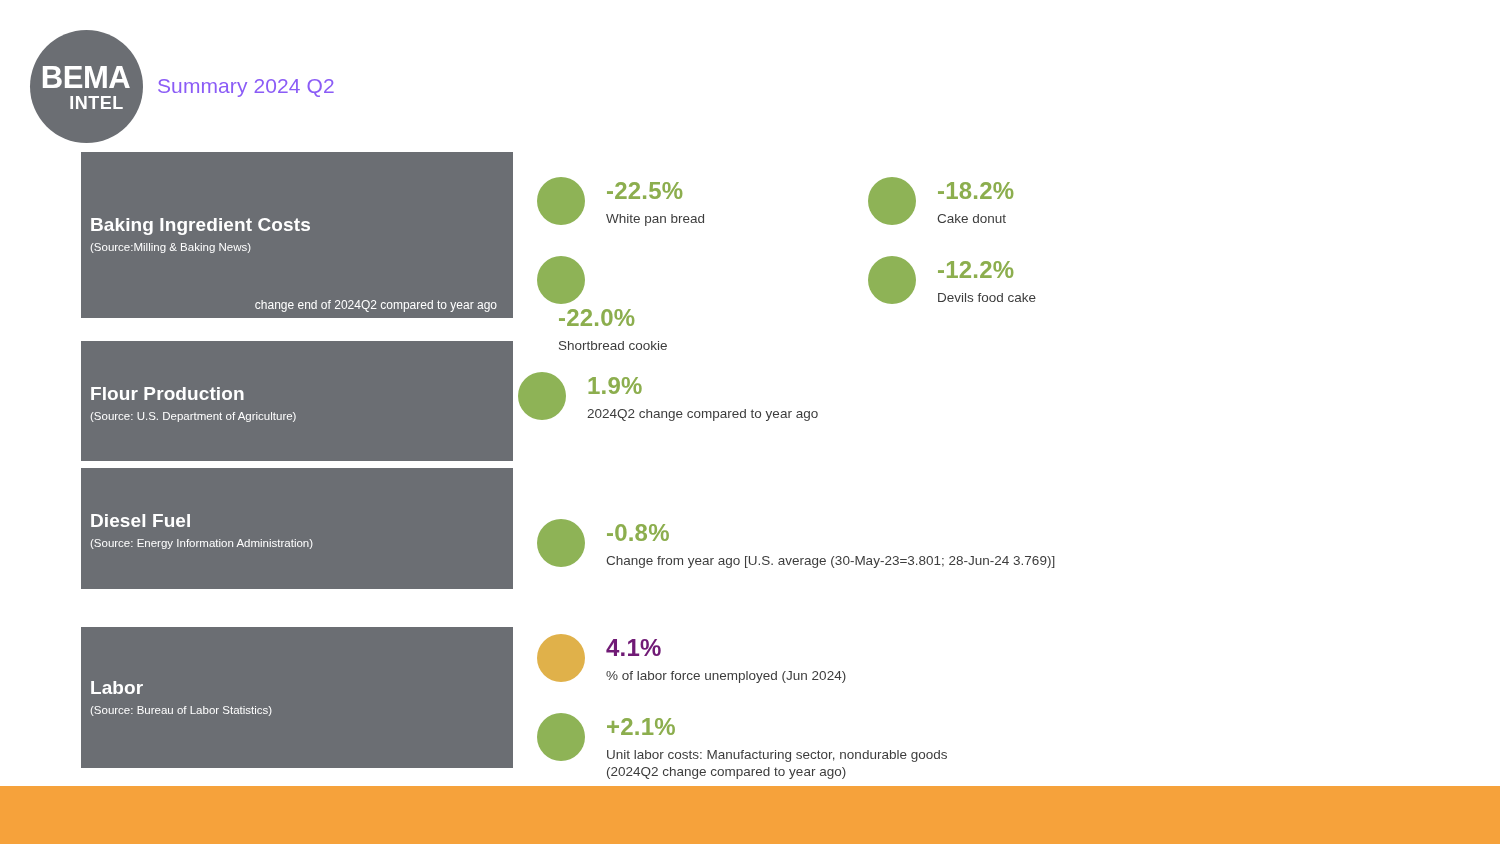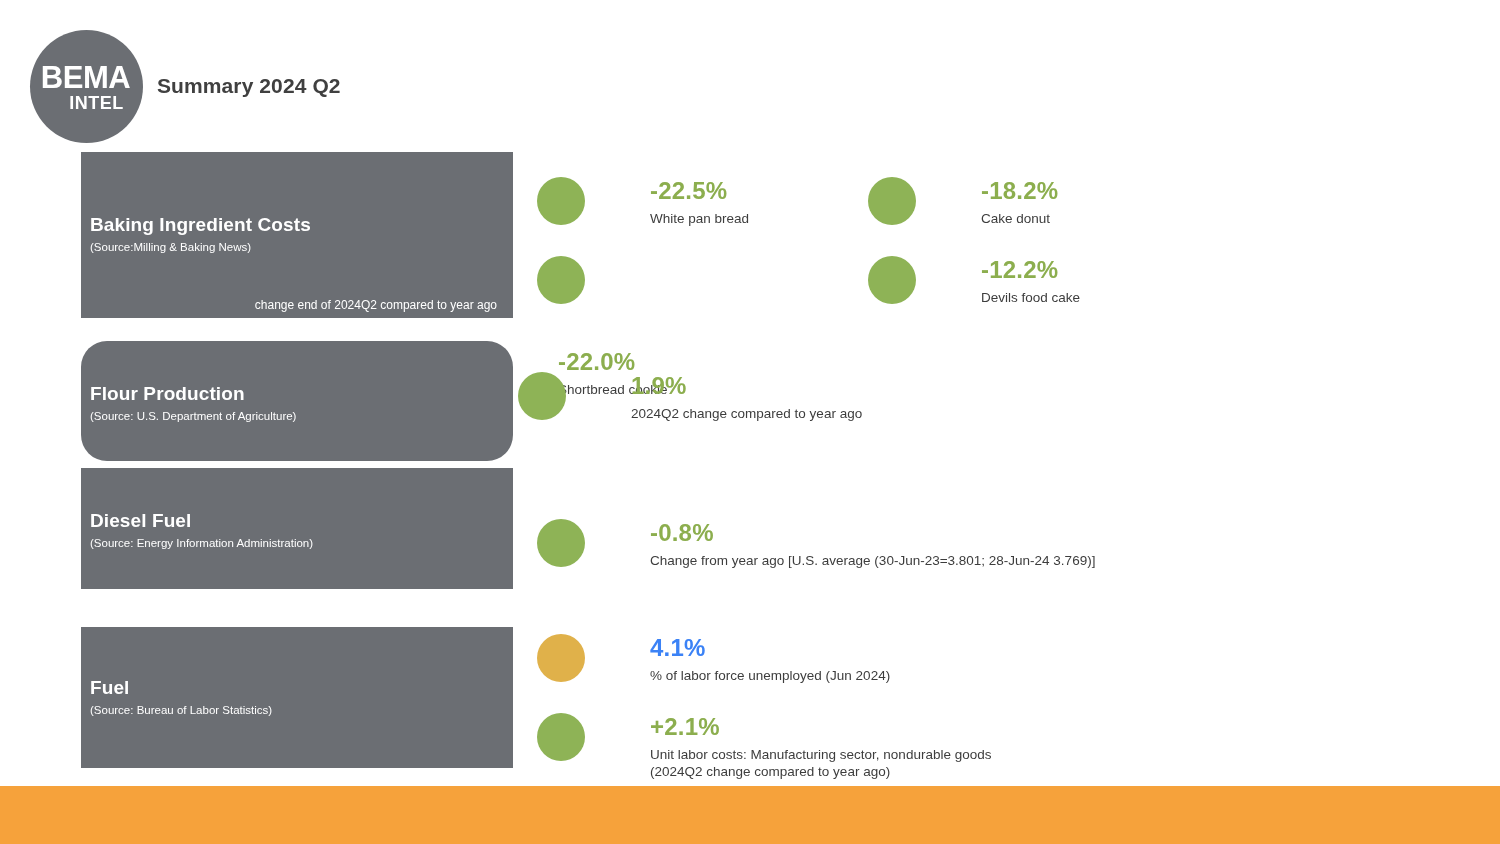--- a/index.html
+++ b/index.html
@@ -50,22 +50,22 @@
     line-height: 1;
     margin-top: 1px;
     margin-left: 20px;
   }
 
   .page-title {
     position: absolute;
     left: 157px;
     top: 74px;
     font-size: 21px;
-    font-weight: bold;
-    color: #404040;
+    font-weight: normal;
+    color: #8b5cf6;
     letter-spacing: 0.1px;
     white-space: nowrap;
   }
 
   
   .panel {
     position: absolute;
     left: 81px;
     width: 432px;
     background: #6b6e73;
@@ -98,21 +98,20 @@
     font-size: 12px;
     line-height: 1.2;
     white-space: nowrap;
   }
 
   
   .metric {
     position: absolute;
     display: flex;
     align-items: flex-start;
-    gap: 44px;
   }
   .dot {
     width: 48px;
     height: 48px;
     border-radius: 50%;
     flex: 0 0 48px;
   }
   .dot.green  { background: #8eb356; }
   .dot.gold   { background: #e0b14a; }
 
@@ -121,21 +120,21 @@
     padding-top: 1px;
   }
   .metric-value {
     font-size: 24px;
     font-weight: bold;
     line-height: 1.05;
     letter-spacing: 0.2px;
     white-space: nowrap;
   }
   .metric-value.green { color: #8cae4e; }
-  .metric-value.gold  { color: #3b82f6; }
+  .metric-value.gold  { color: #701a75; }
 
   .metric-label {
     font-size: 13.5px;
     color: #3d3d3d;
     line-height: 1.22;
     margin-top: 8px;
     white-space: pre-line;
   }
 
   
@@ -193,21 +192,21 @@
   </div>
 
   <div class="metric" style="left:868px; top:256px;">
     <div class="dot green"></div>
     <div class="metric-text">
       <div class="metric-value green">-12.2%</div>
       <div class="metric-label">Devils food cake</div>
     </div>
   </div>
 
-  <div class="panel" style="top:341px; height:120px;border-radius:26px;">
+  <div class="panel" style="top:341px; height:120px;">
     <div class="panel-inner" style="top:42px;">
       <div class="panel-title">Flour Production</div>
       <div class="panel-source">(Source: U.S. Department of Agriculture)</div>
     </div>
   </div>
 
   <div class="metric" style="left:518px; top:372px;">
     <div class="dot green"></div>
     <div class="metric-text">
       <div class="metric-value green">1.9%</div>
@@ -219,27 +218,27 @@
     <div class="panel-inner" style="top:42px;">
       <div class="panel-title">Diesel Fuel</div>
       <div class="panel-source">(Source: Energy Information Administration)</div>
     </div>
   </div>
 
   <div class="metric" style="left:537px; top:519px;">
     <div class="dot green"></div>
     <div class="metric-text">
       <div class="metric-value green">-0.8%</div>
-      <div class="metric-label">Change from year ago [U.S. average (30-Jun-23=3.801; 28-Jun-24 3.769)]</div>
+      <div class="metric-label">Change from year ago [U.S. average (30-May-23=3.801; 28-Jun-24 3.769)]</div>
     </div>
   </div>
 
   <div class="panel" style="top:627px; height:141px;">
     <div class="panel-inner" style="top:50px;">
-      <div class="panel-title">Fuel</div>
+      <div class="panel-title">Labor</div>
       <div class="panel-source">(Source: Bureau of Labor Statistics)</div>
     </div>
   </div>
 
   <div class="metric" style="left:537px; top:634px;">
     <div class="dot gold"></div>
     <div class="metric-text">
       <div class="metric-value gold">4.1%</div>
       <div class="metric-label">% of labor force unemployed (Jun 2024)</div>
     </div>

